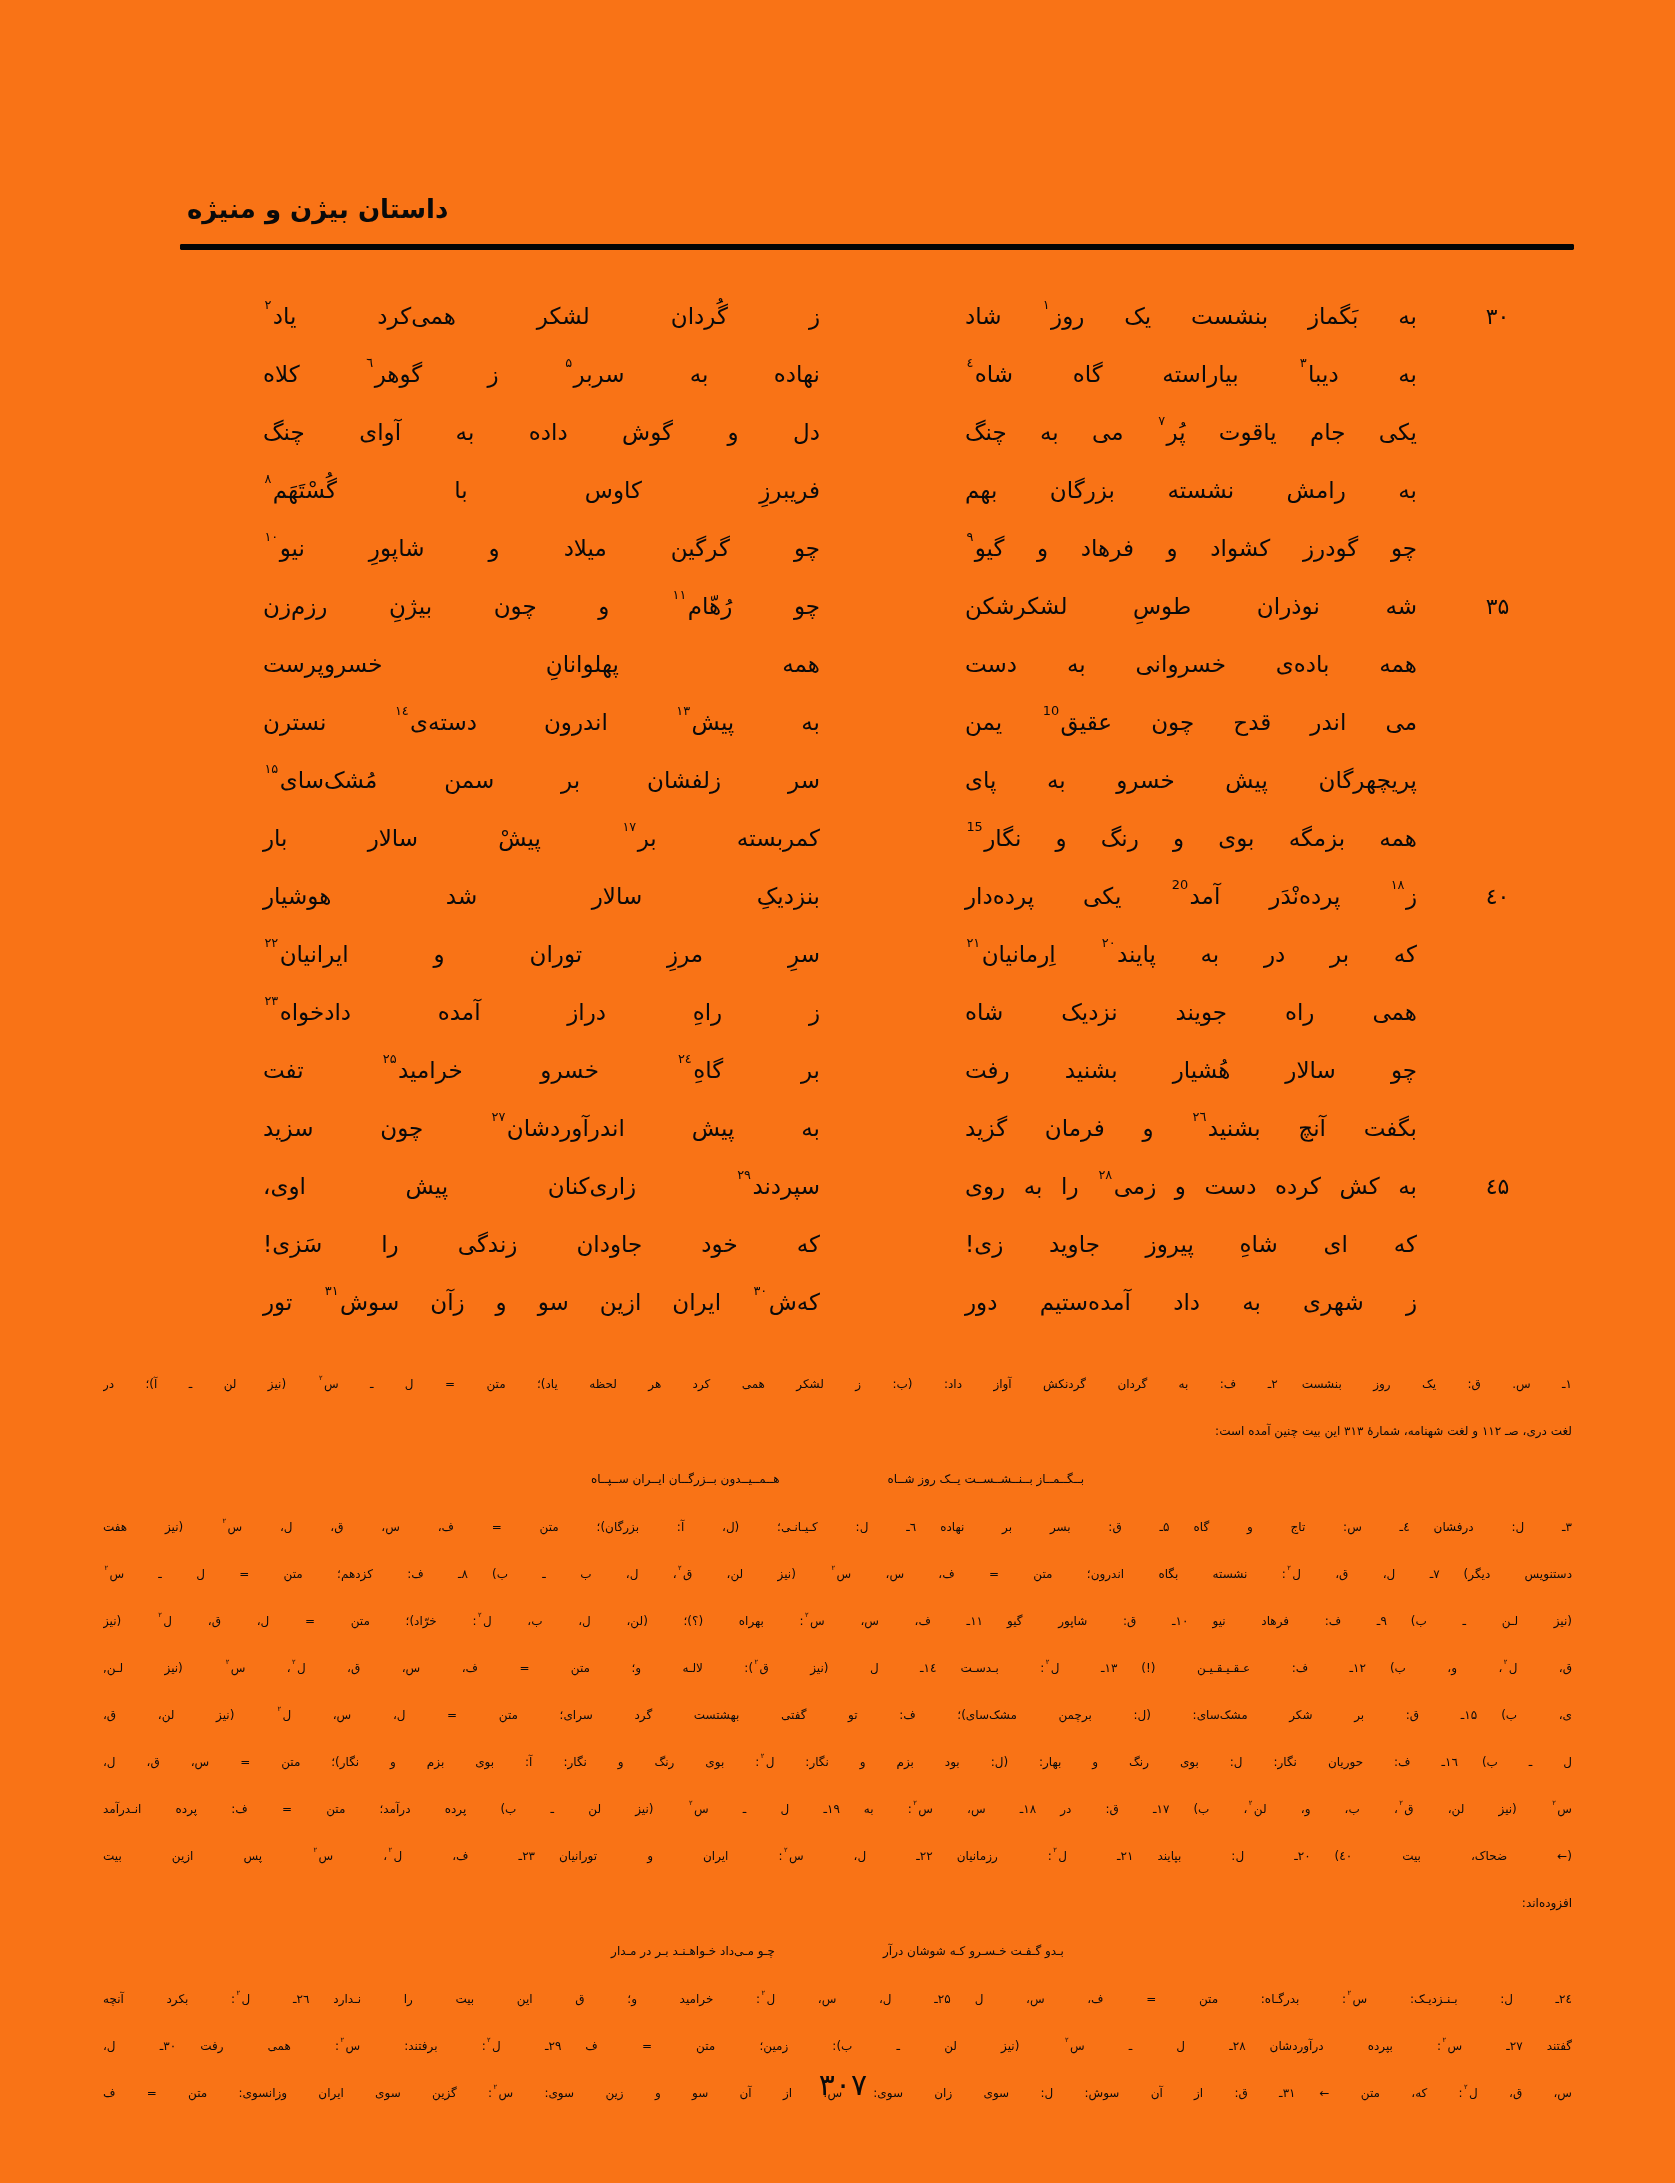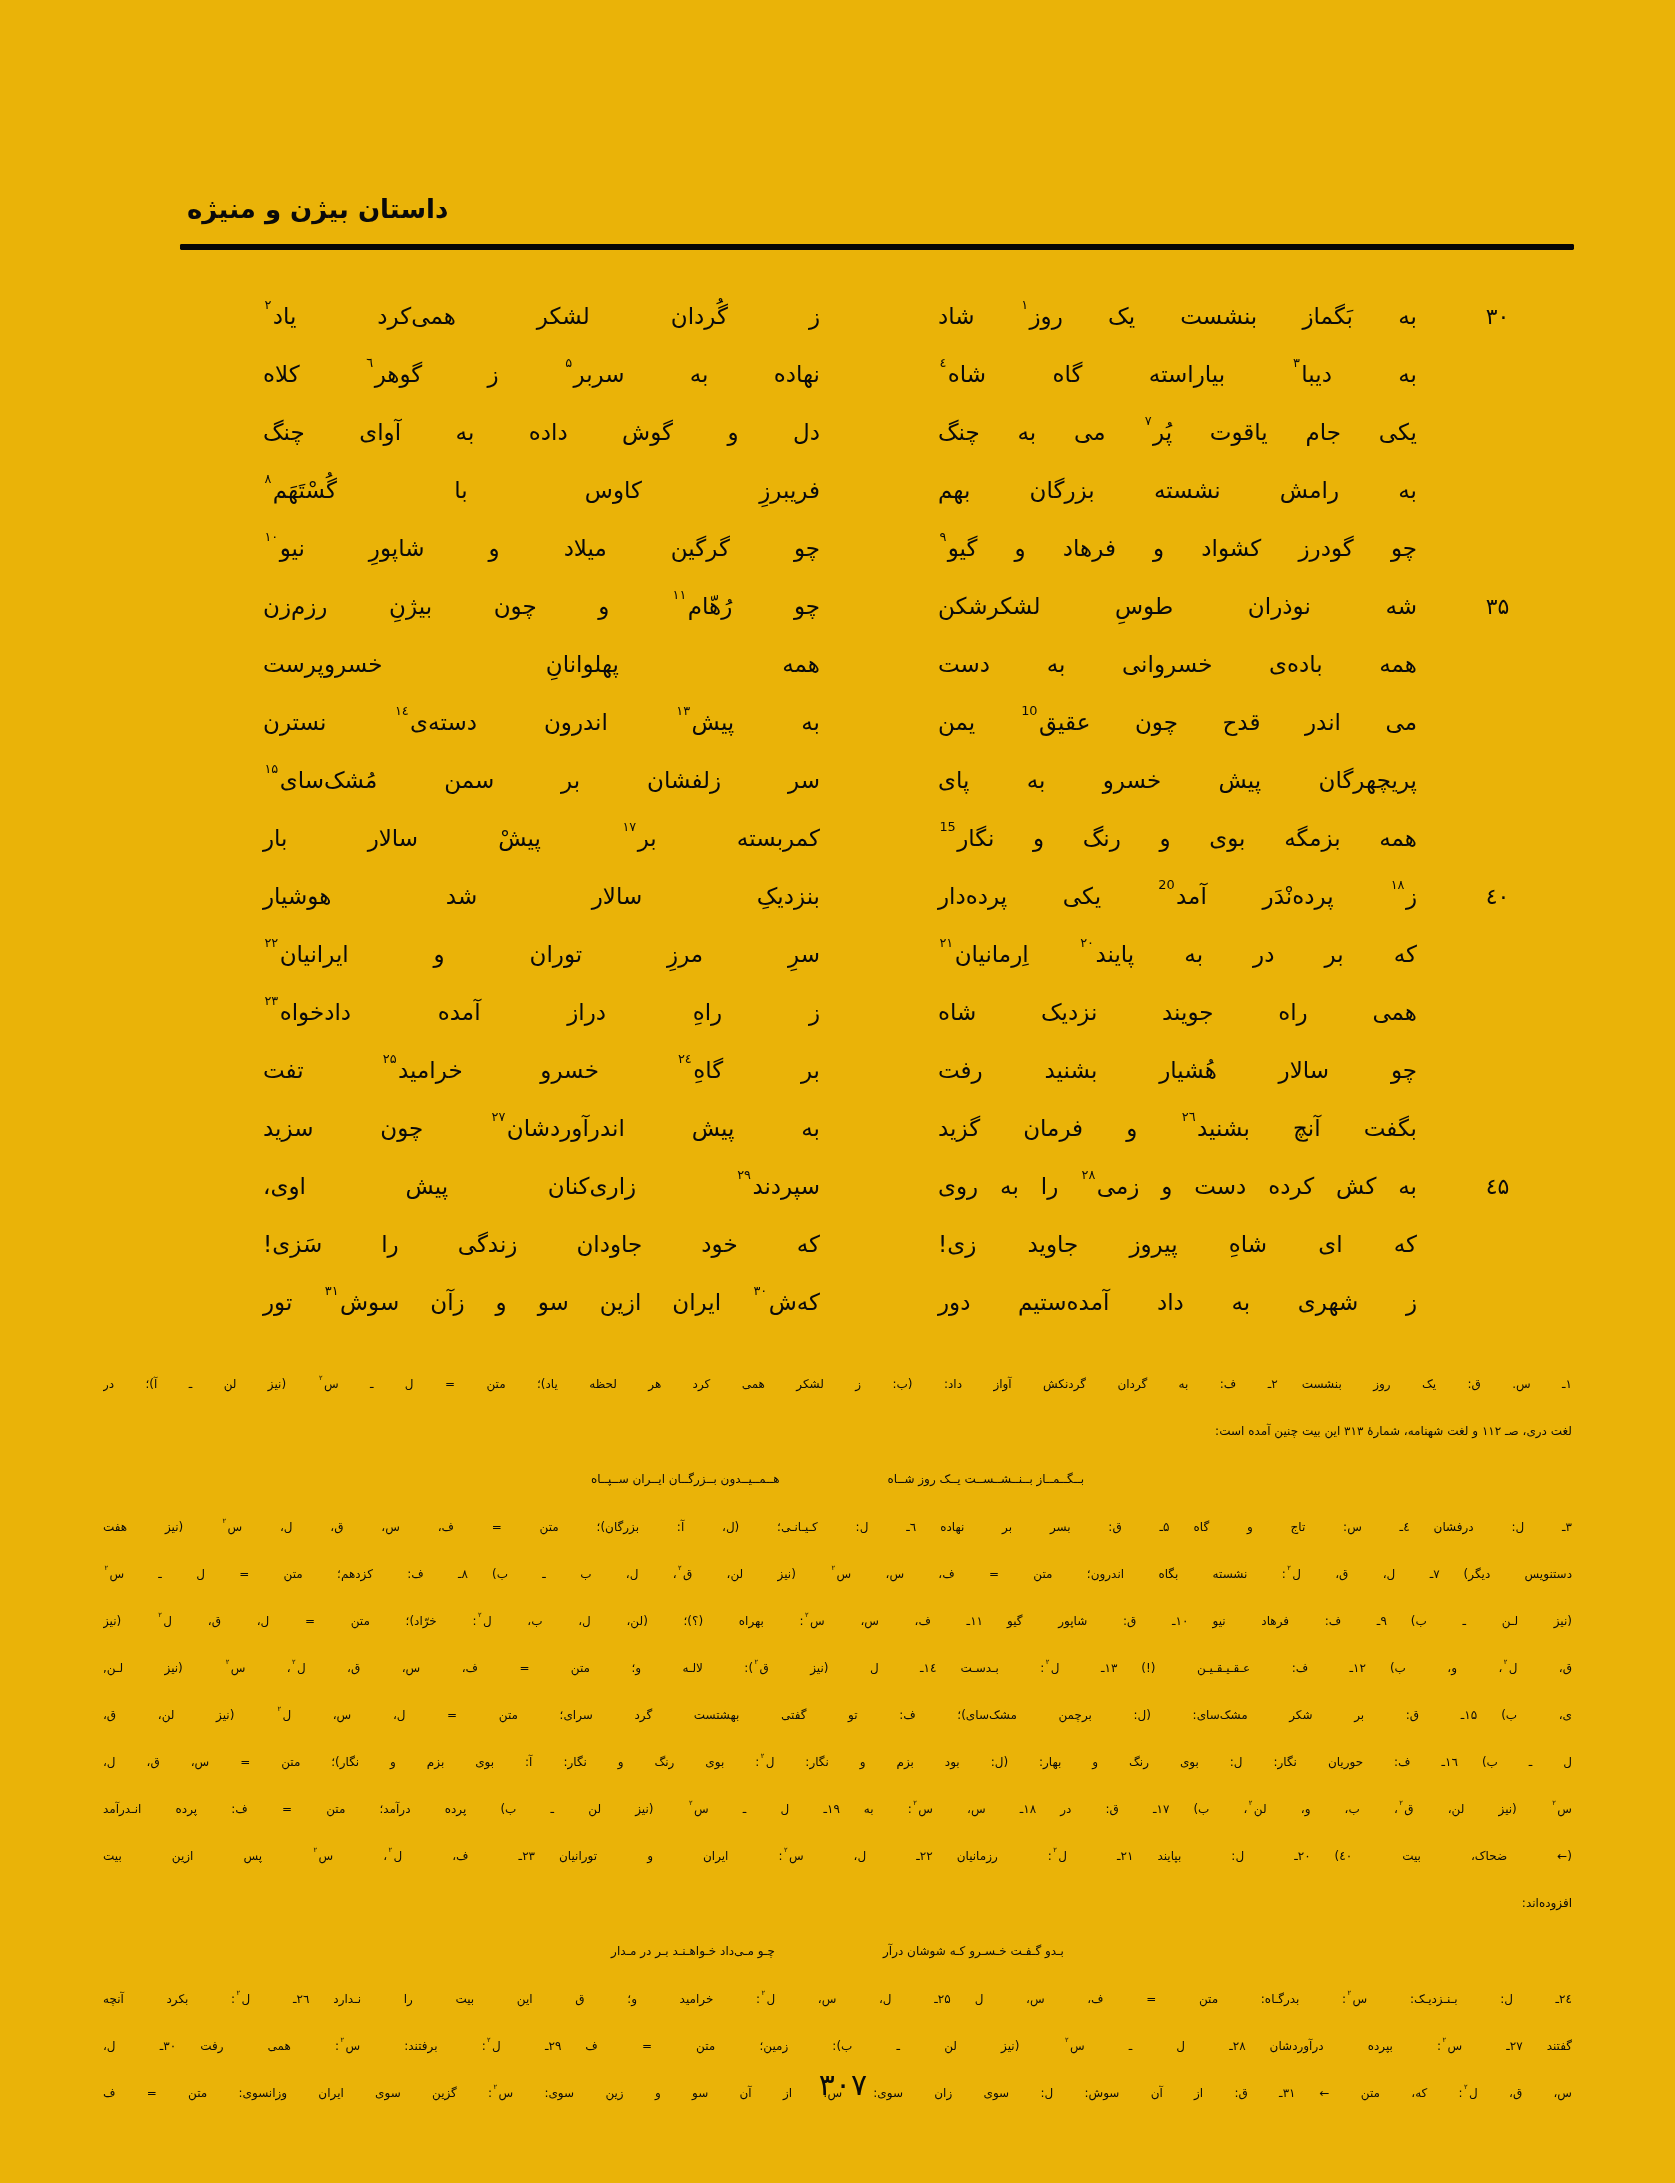--- a/index.html
+++ b/index.html
@@ -1,20 +1,20 @@
 <!DOCTYPE html>
 <html lang="fa" dir="rtl" style="font-size:10.8px"><head>
 <meta charset="utf-8">
 <style>
   html,body{margin:0;padding:0;background:#e8e8e8;}
   .page{
     position:relative;
     width:1676px;height:2183px;
     margin:0 auto;
-    background:#eab308;
+    background:#f97316;
     color:#0a0a0a;
     font-family:"DejaVu Sans",sans-serif;
     direction:rtl;
     overflow:hidden;
   }
   
   .title{
     position:absolute;left:188px;top:194px;
     font-size:26px;font-weight:bold;white-space:nowrap;
   }
@@ -30,21 +30,21 @@
     align-items:center;height:58px;
   }
   .vnum{
     font-size:22px;text-align:right;padding-right:2.7px;letter-spacing:1.4px;
   }
   .hemi{
     font-size:23px;line-height:1.25;
     text-align:justify;text-align-last:justify;
     white-space:normal;
   }
-  .hemi.right{grid-column:2;}
+  .hemi.right{grid-column:2;margin-left:27px;}
   .hemi.left{grid-column:4;}
   sup{font-size:0.56em;line-height:0;position:relative;top:-0.45em;padding:0 1.4px;}
   
   .footnotes{
     position:absolute;top:1361px;right:103px;left:104px;
     font-size:12px;
   }
   .fnline{
     line-height:47px;height:47px;white-space:nowrap;
   }

